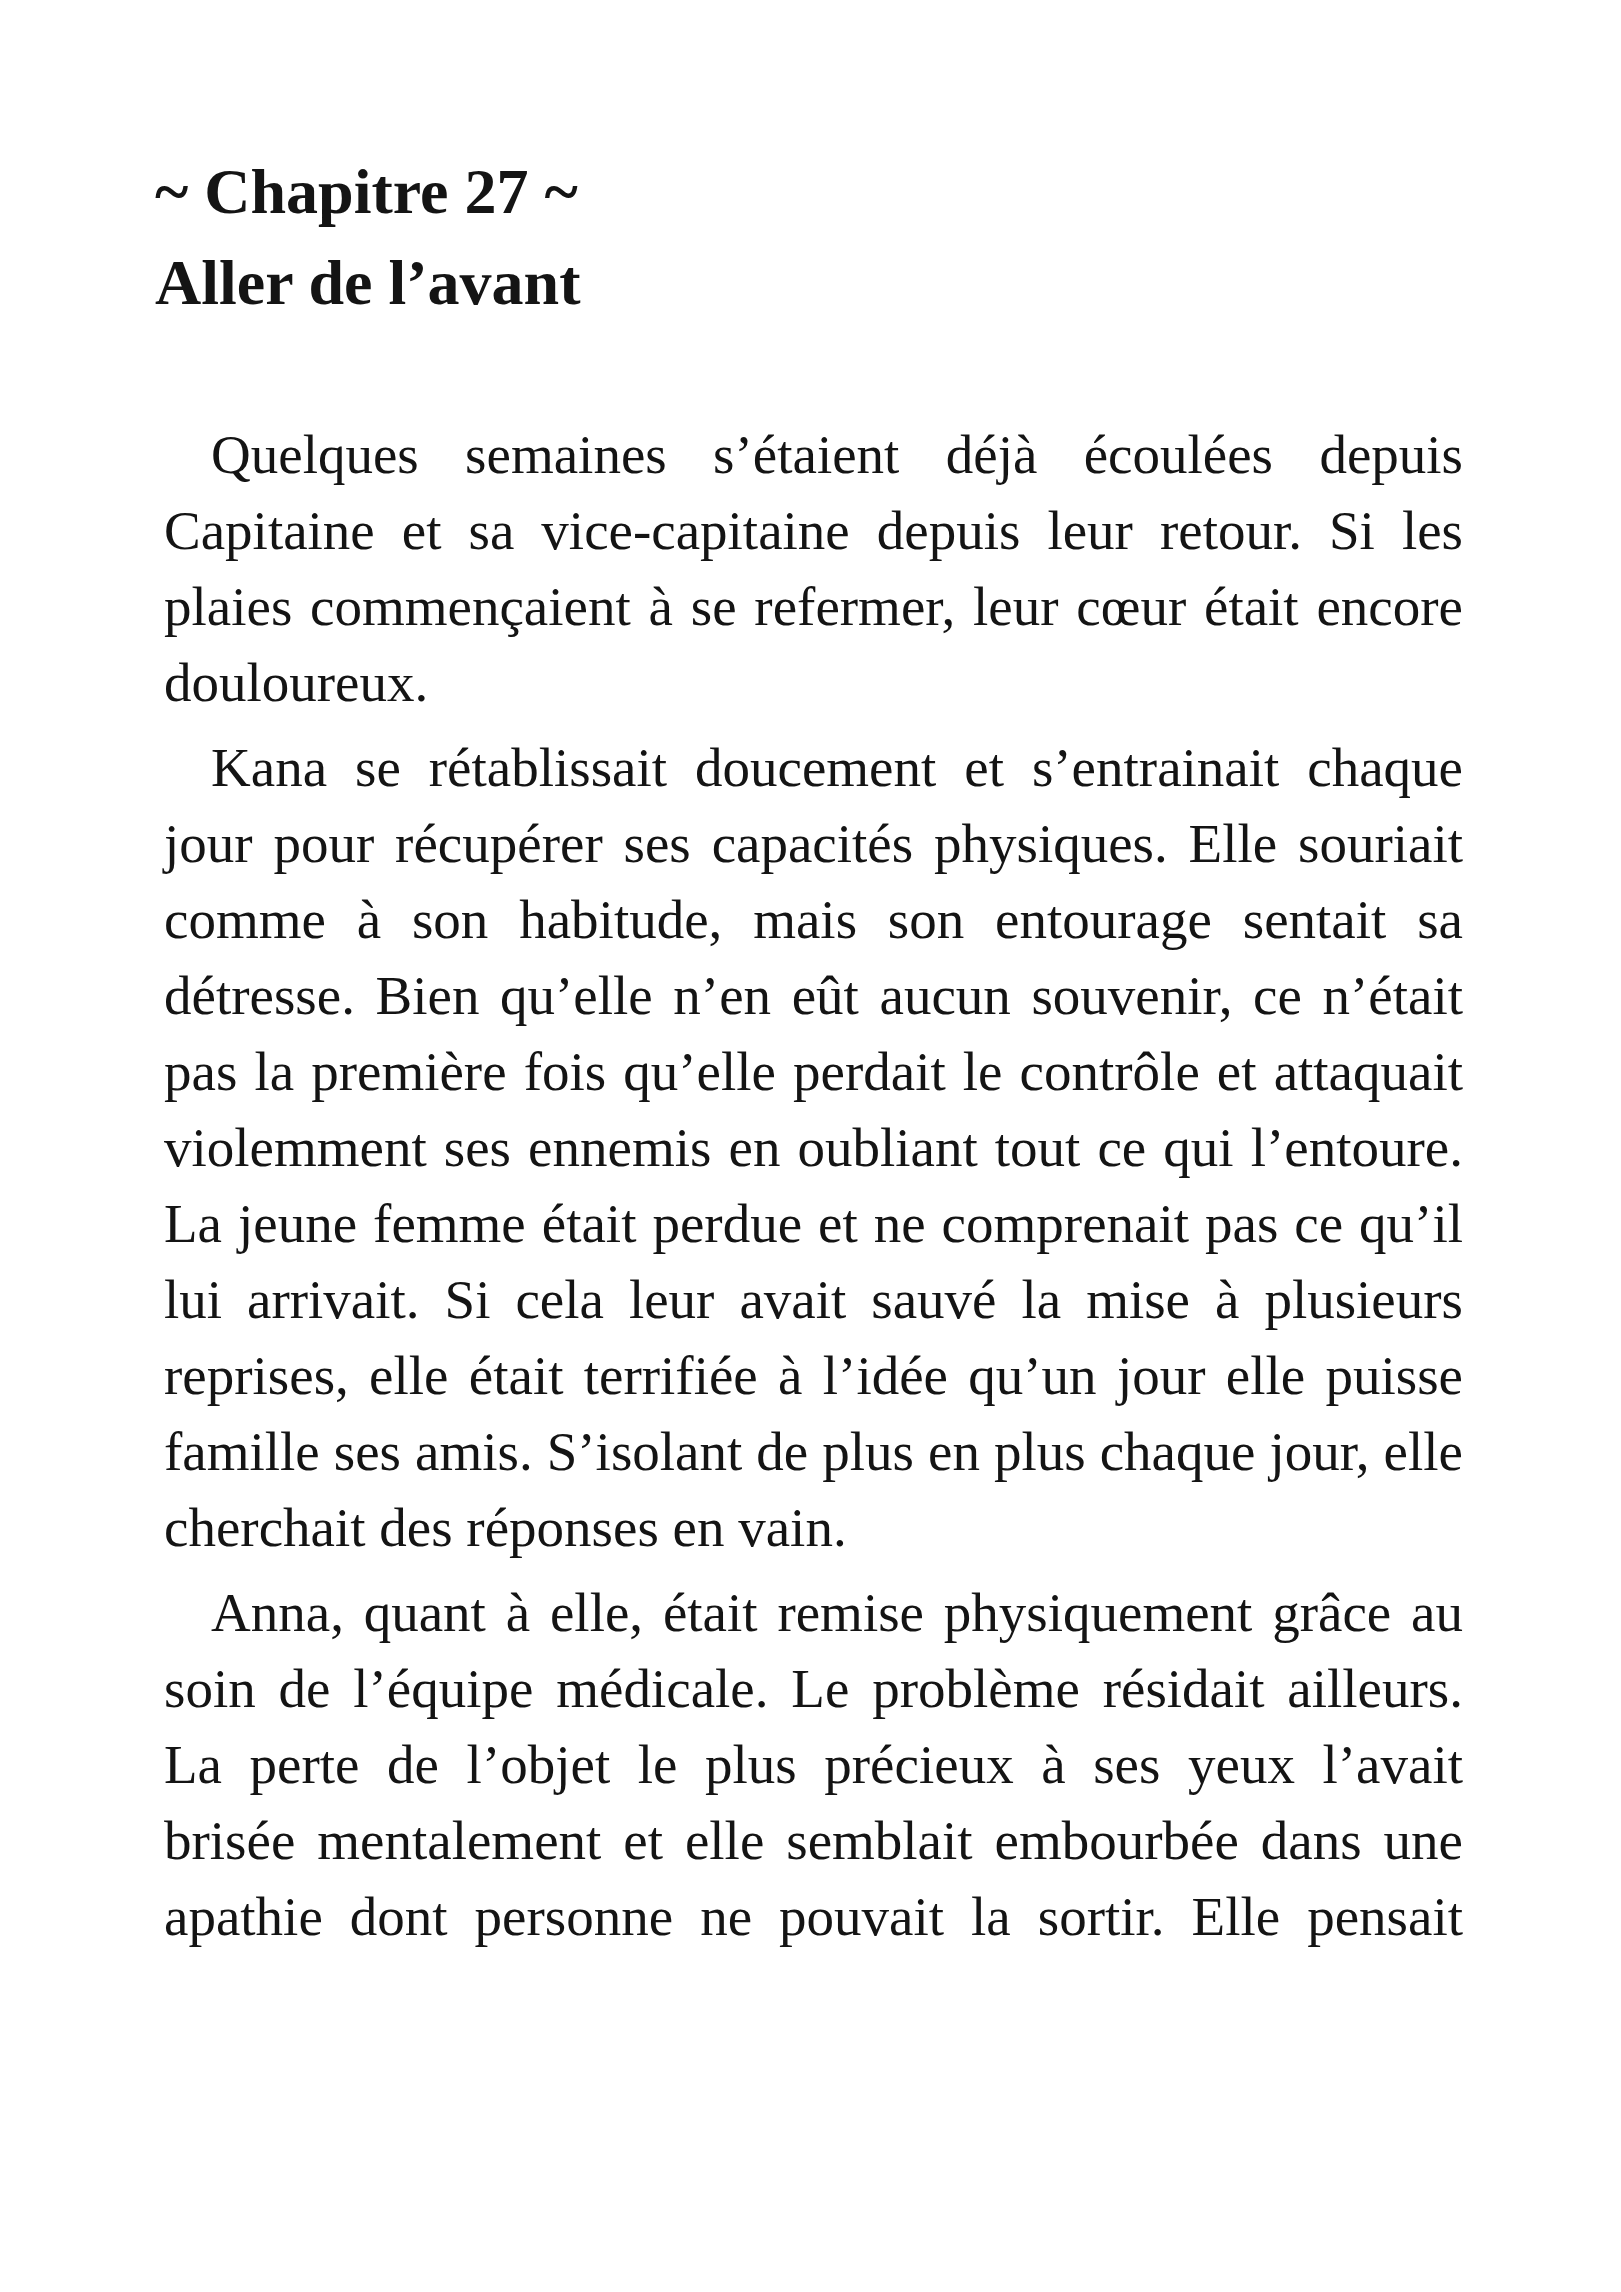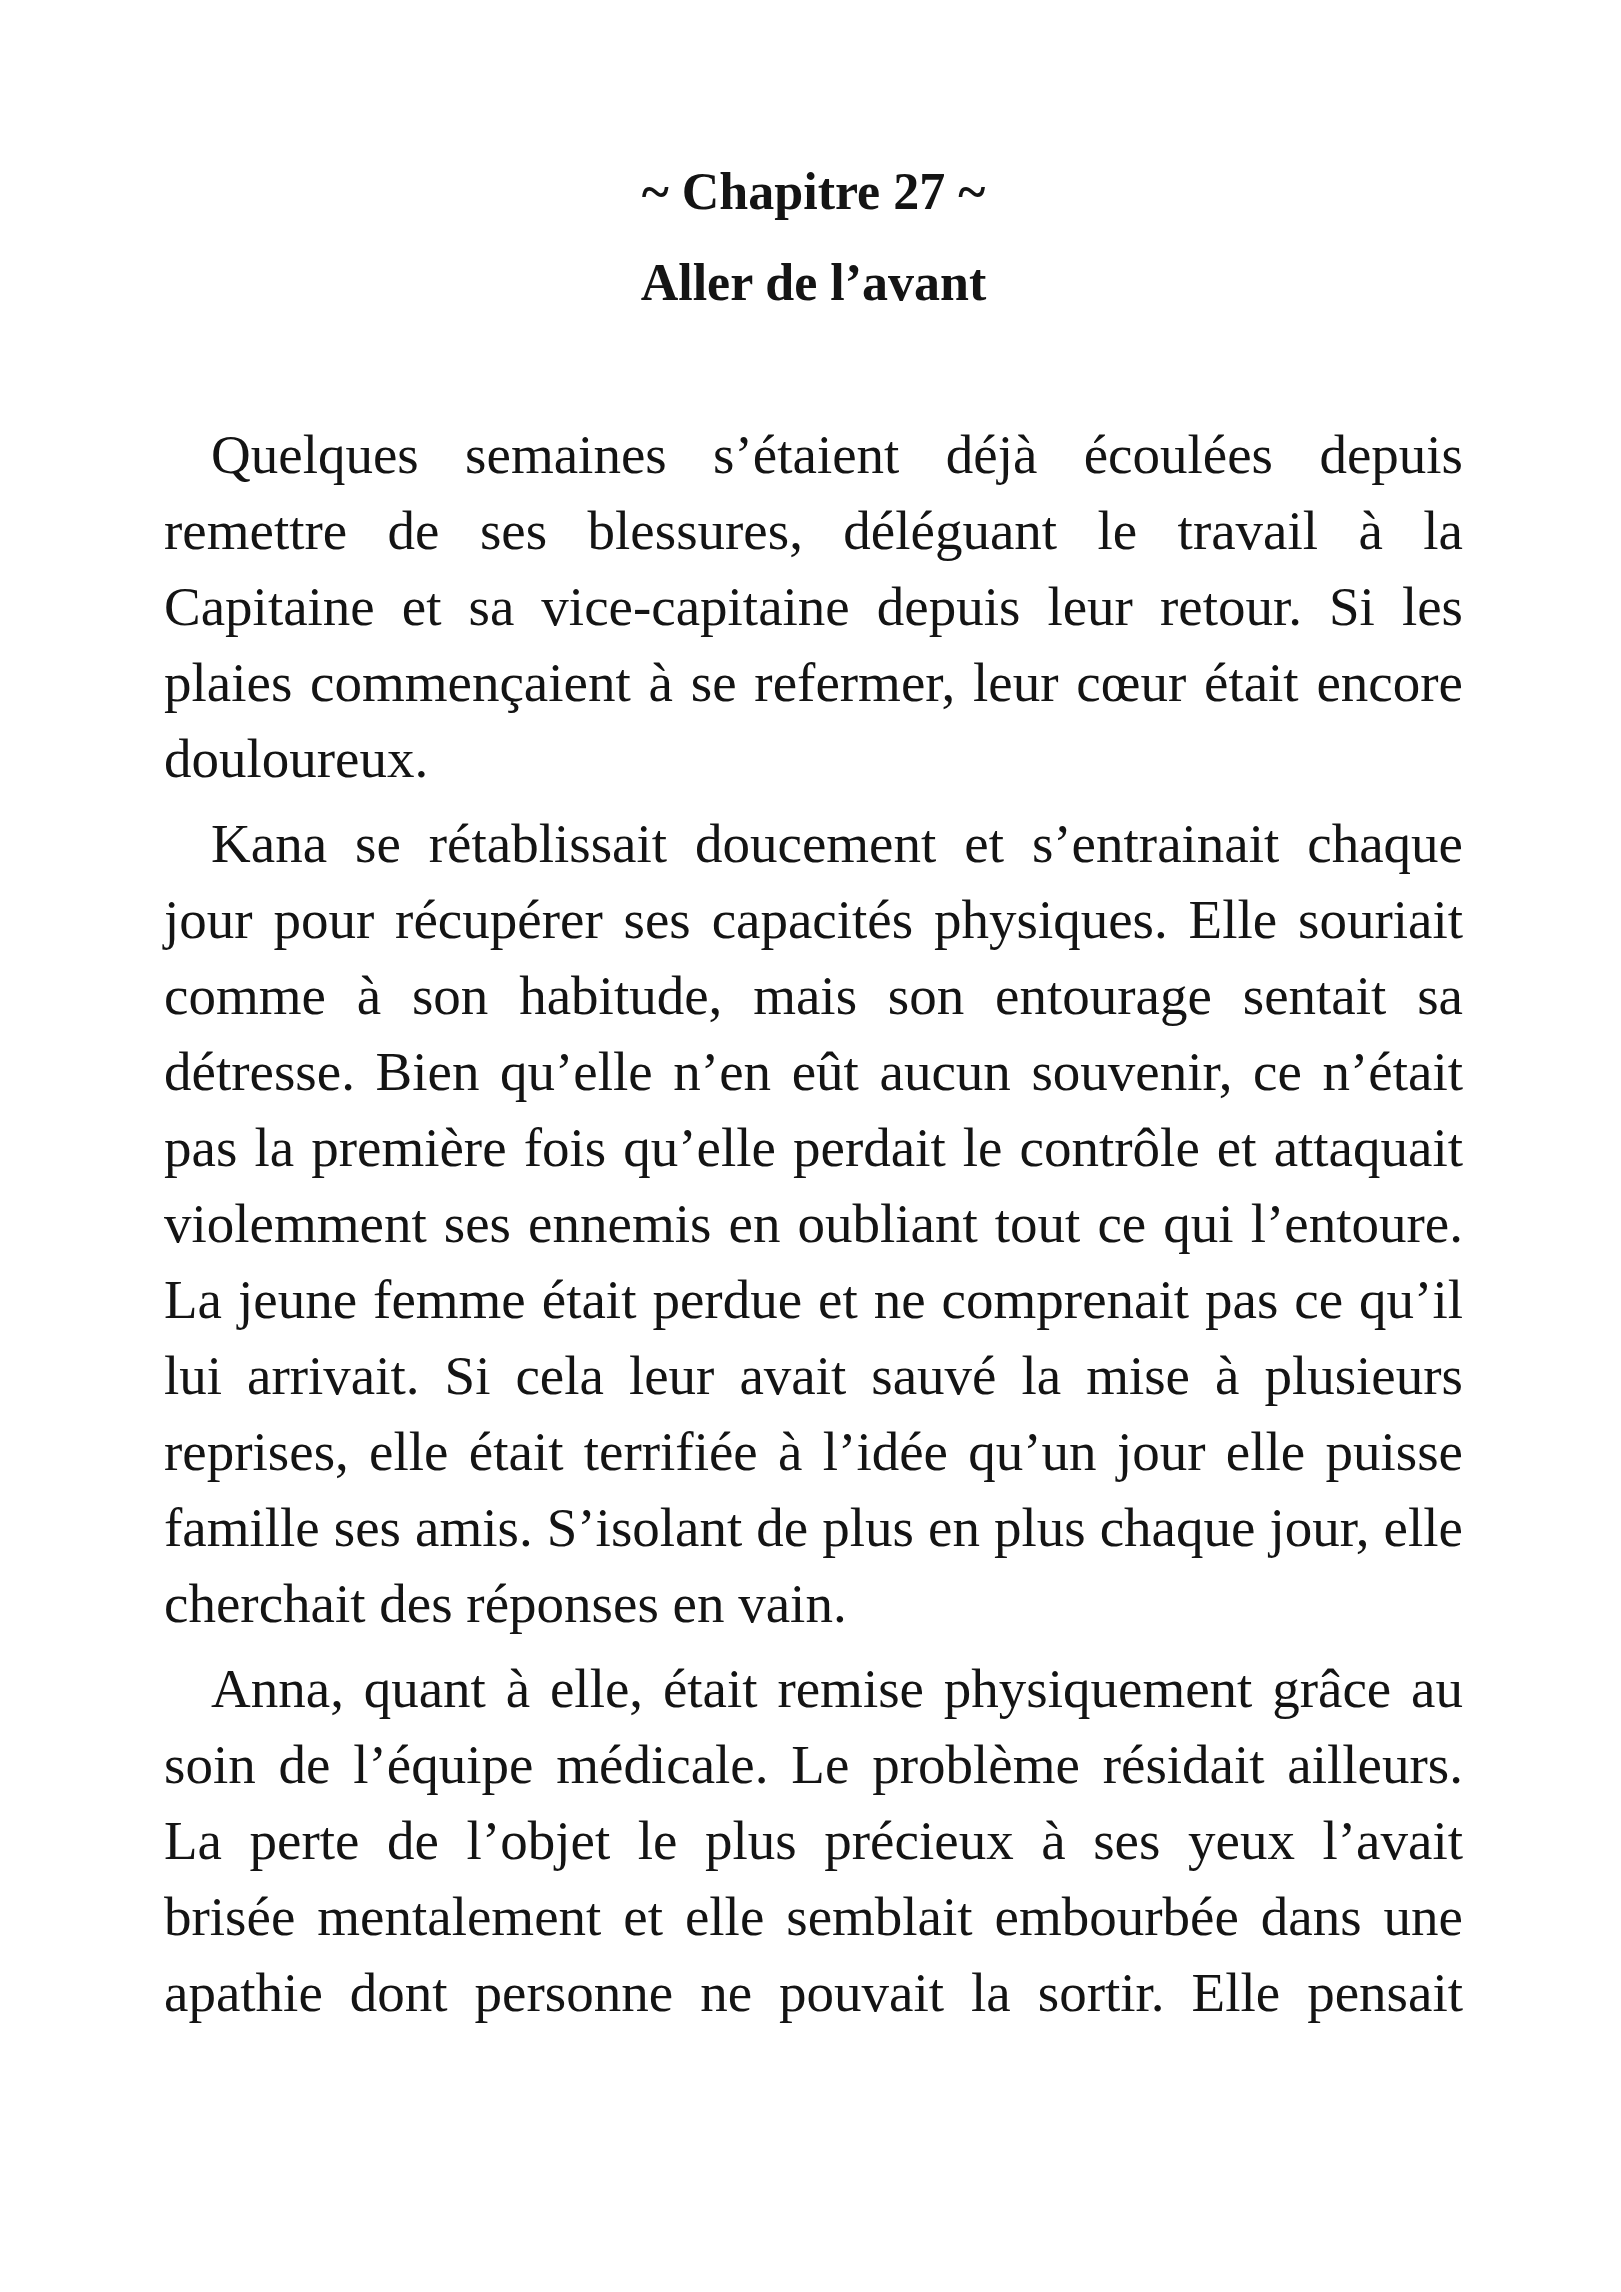--- a/index.html
+++ b/index.html
@@ -15,23 +15,22 @@
     font-family: "Liberation Serif", "DejaVu Serif", serif;
     color: #141414;
     overflow: hidden;
     margin: 0 auto;
   }
   .chapter-heading {
     position: absolute;
     top: 146px;
     left: 155px;
     width: 1317px;
-    text-align: center;
     font-weight: bold;
-    font-size: 52px;
+    font-size: 64px;
     line-height: 91px;
     white-space: nowrap;
   }
   .body-text {
     position: absolute;
     top: 408px;
     left: 155px;
     width: 1317px;
     font-size: 55px;
     line-height: 76px;
@@ -62,21 +61,20 @@
 <div class="page" style="background: rgb(255, 255, 255); color: rgb(20, 20, 20);">
   <div class="chapter-heading">
     <div>~ Chapitre 27 ~</div>
     <div>Aller de l’avant</div>
   </div>
 
   <div class="body-text">
 
   <div class="paragraph">
         <div class="line first">Quelques semaines s’étaient déjà écoulées depuis</div>
-        <div class="line">remettre de ses blessures, déléguant le travail à la</div>
         <div class="line">Capitaine et sa vice-capitaine depuis leur retour. Si les</div>
         <div class="line">plaies commençaient à se refermer, leur cœur était encore</div>
         <div class="line plain">douloureux.</div>
       </div>
       <div class="paragraph">
         <div class="line first">Kana se rétablissait doucement et s’entrainait chaque</div>
         <div class="line">jour pour récupérer ses capacités physiques. Elle souriait</div>
         <div class="line">comme à son habitude, mais son entourage sentait sa</div>
         <div class="line">détresse. Bien qu’elle n’en eût aucun souvenir, ce n’était</div>
         <div class="line">pas la première fois qu’elle perdait le contrôle et attaquait</div>

